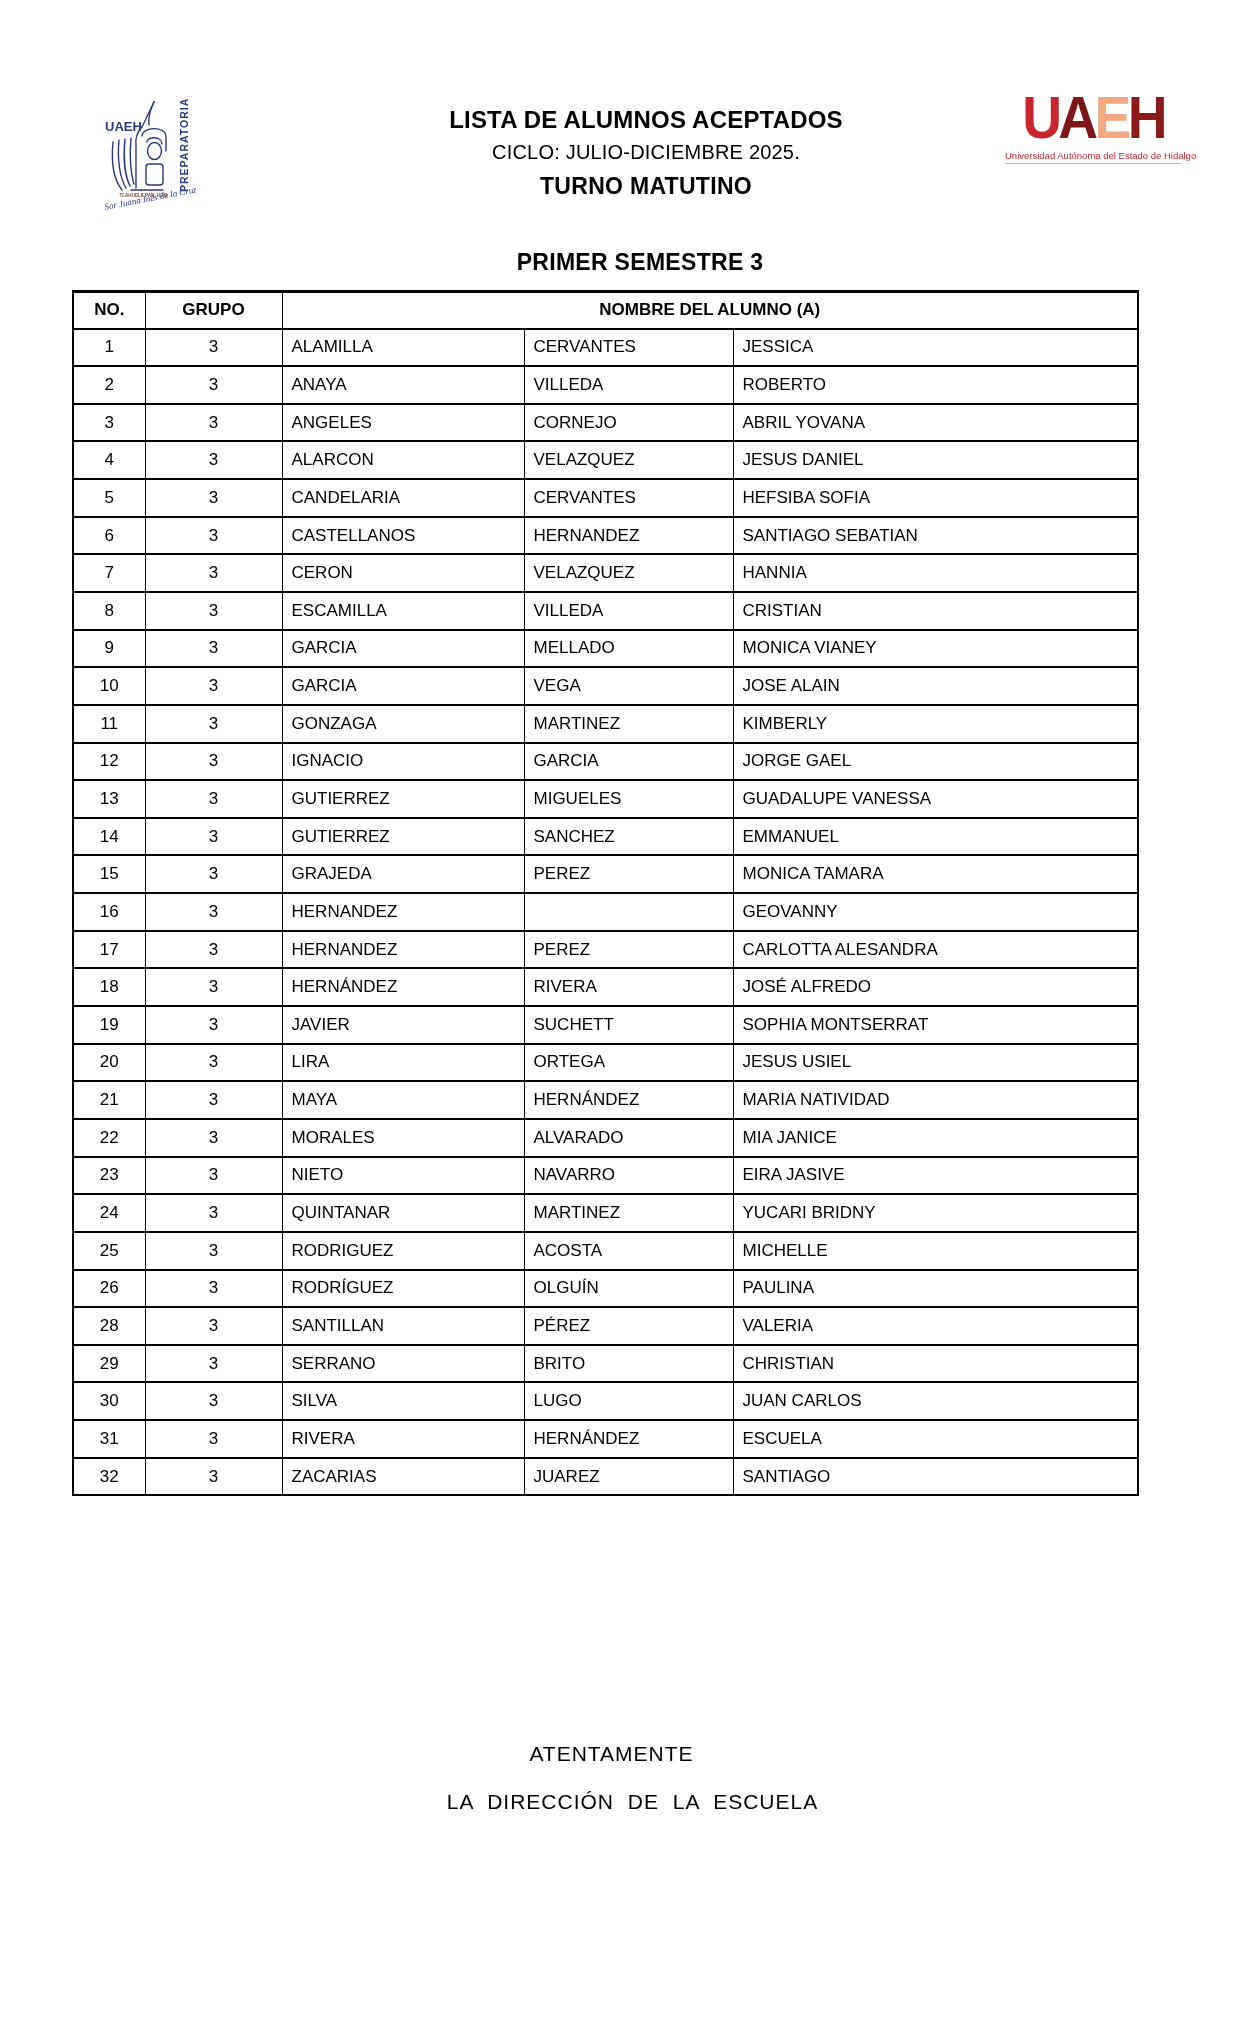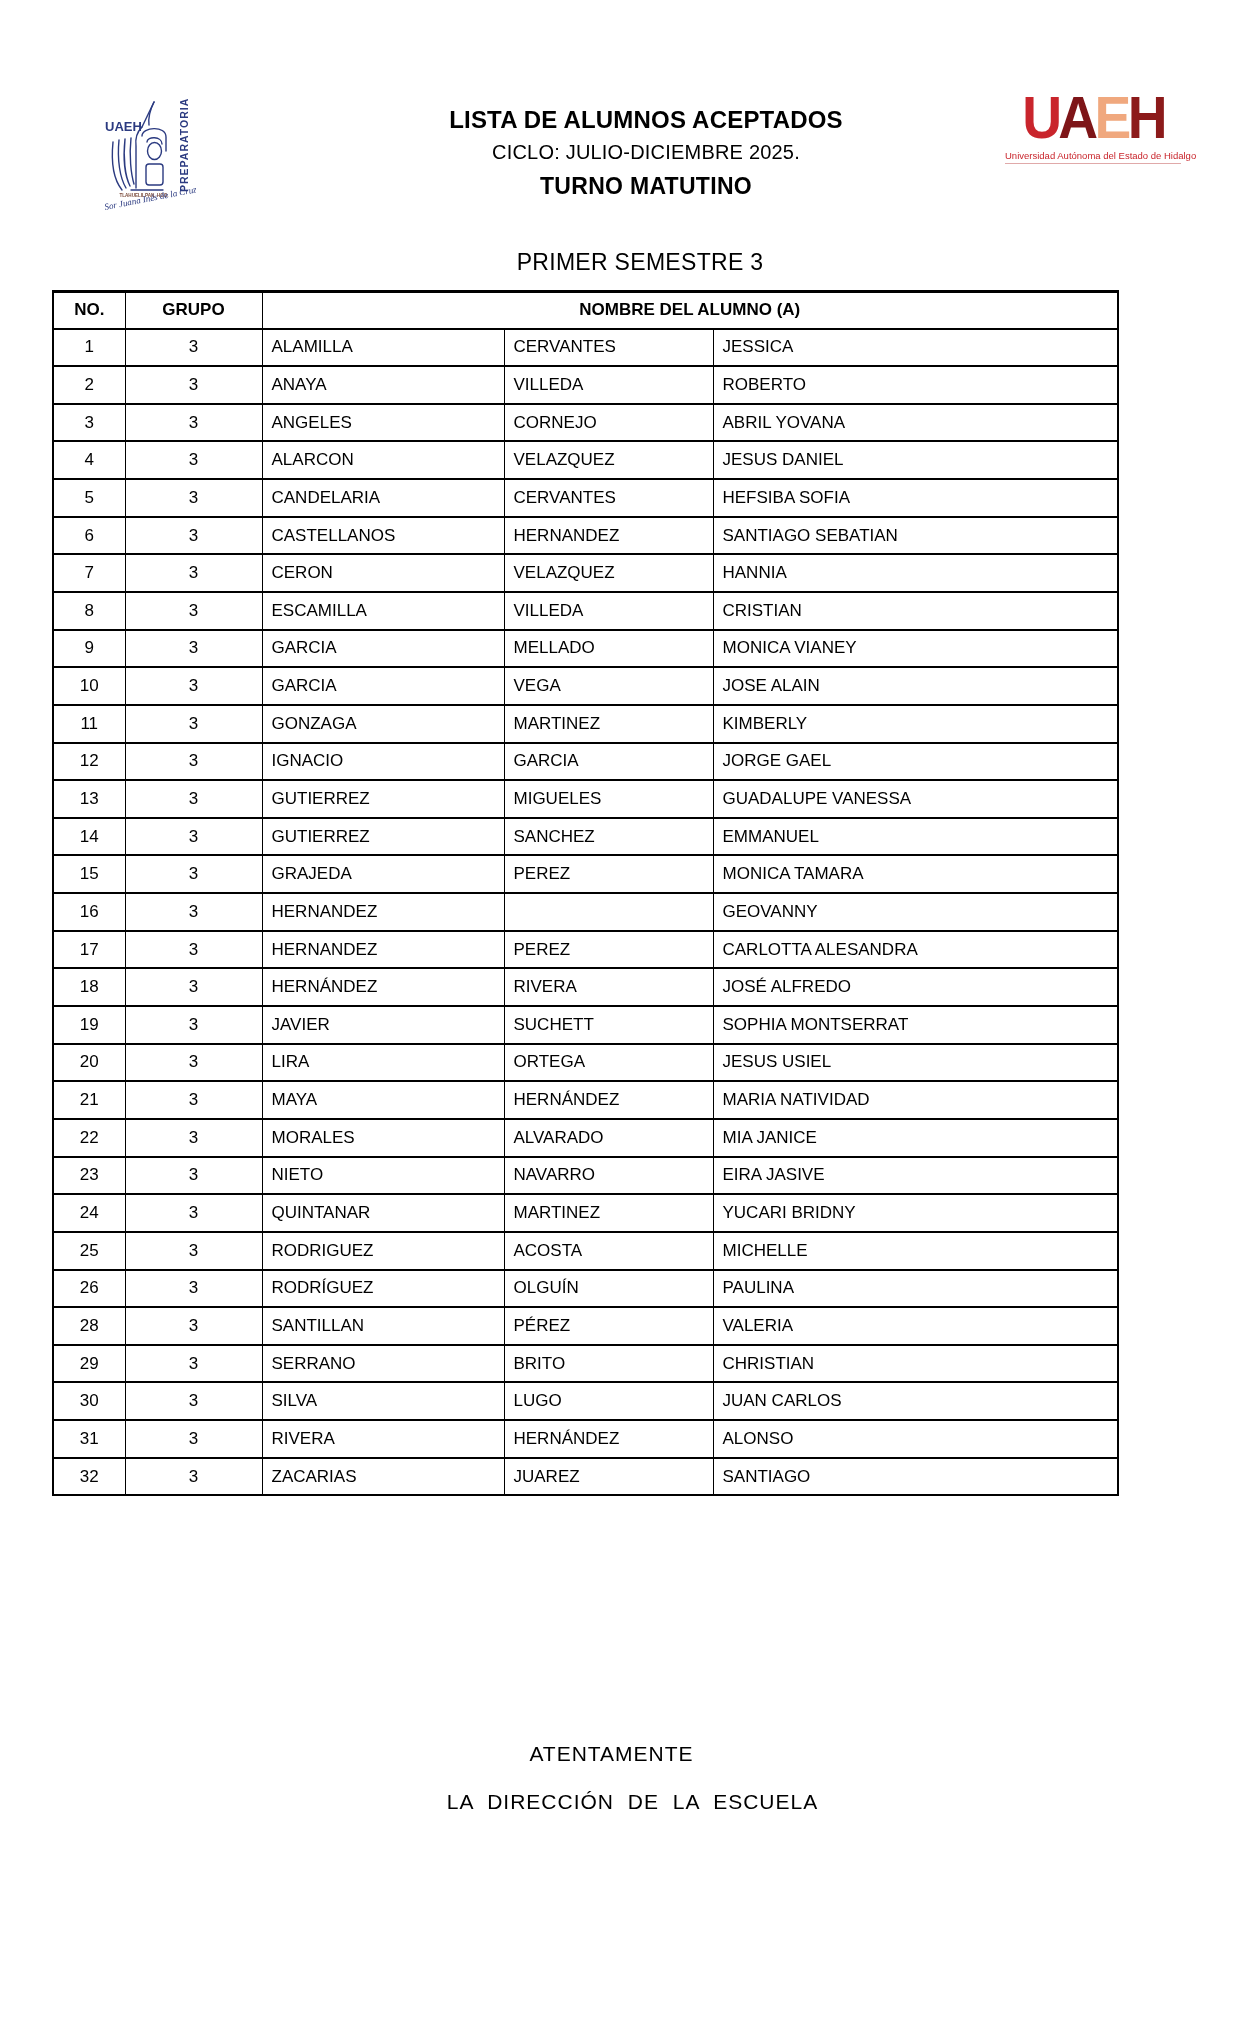--- a/index.html
+++ b/index.html
@@ -18,26 +18,26 @@
   .doc-shift{font-size:23px;font-weight:bold;margin:0;letter-spacing:.3px;}
 
   .uaeh-logo{position:absolute;left:1005px;top:86px;width:176px;text-align:center;}
   .uaeh-letters{font-weight:bold;font-size:60px;line-height:64px;letter-spacing:-4px;
     font-family:"Liberation Sans", sans-serif;transform:scaleX(.92);transform-origin:center;}
   .uaeh-tagline{font-size:9.5px;line-height:11px;color:#c9252c;white-space:nowrap;
     border-bottom:1px solid #e0a9a9;padding-bottom:2px;text-align:right;}
 
   
   .section-title{position:absolute;left:100px;top:249px;width:1080px;text-align:center;
-    font-size:23px;font-weight:normal;letter-spacing:.3px;}
+    font-size:23px;font-weight:bold;letter-spacing:.3px;}
 
   
   .roster{position:absolute;left:52px;top:290px;}
   table{border-collapse:collapse;table-layout:fixed;width:1065px;}
-  table{border:2px solid #000;border-top-width:3px;}
+  table{border:2px solid #000;border-top-width:3px;margin-left:20px;}
   th,td{border:2px solid #000;border-left-width:1px;border-right-width:1px;
     font-size:17px;overflow:hidden;white-space:nowrap;background:#fff;}
   thead tr{height:37px;}
   tbody tr{height:37.65px;}
   th{font-weight:bold;text-align:center;}
   td.c-no,td.c-grupo{text-align:center;}
   td.c-n1,td.c-n2,td.c-n3{text-align:left;padding-left:9px;}
 
   
   .closing{position:absolute;left:0;top:1742px;width:1223px;text-align:center;
@@ -302,21 +302,21 @@
             <td class="c-grupo">3</td>
             <td class="c-n1">SILVA</td>
             <td class="c-n2">LUGO</td>
             <td class="c-n3">JUAN CARLOS</td>
           </tr>
           <tr>
             <td class="c-no">31</td>
             <td class="c-grupo">3</td>
             <td class="c-n1">RIVERA</td>
             <td class="c-n2">HERNÁNDEZ</td>
-            <td class="c-n3">ALONSO</td>
+            <td class="c-n3">ESCUELA</td>
           </tr>
           <tr>
             <td class="c-no">32</td>
             <td class="c-grupo">3</td>
             <td class="c-n1">ZACARIAS</td>
             <td class="c-n2">JUAREZ</td>
             <td class="c-n3">SANTIAGO</td>
           </tr>
         </tbody>
     </table>

